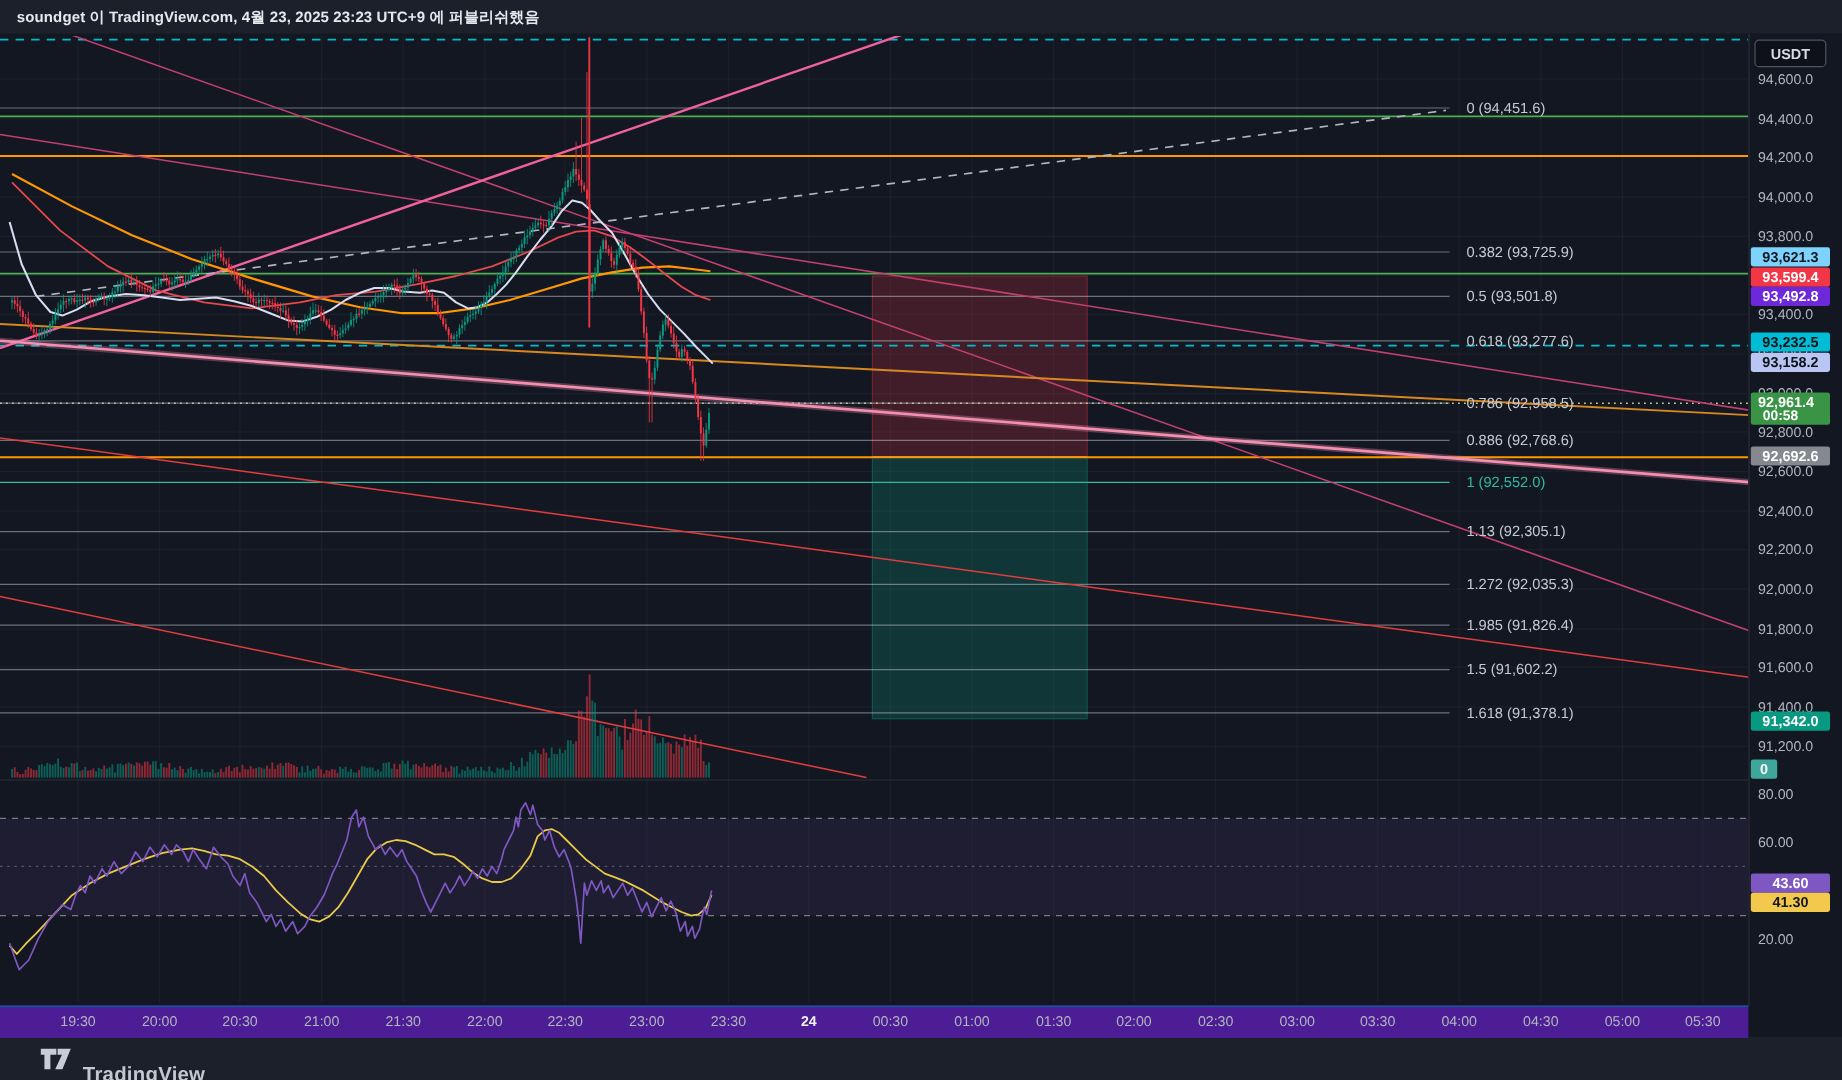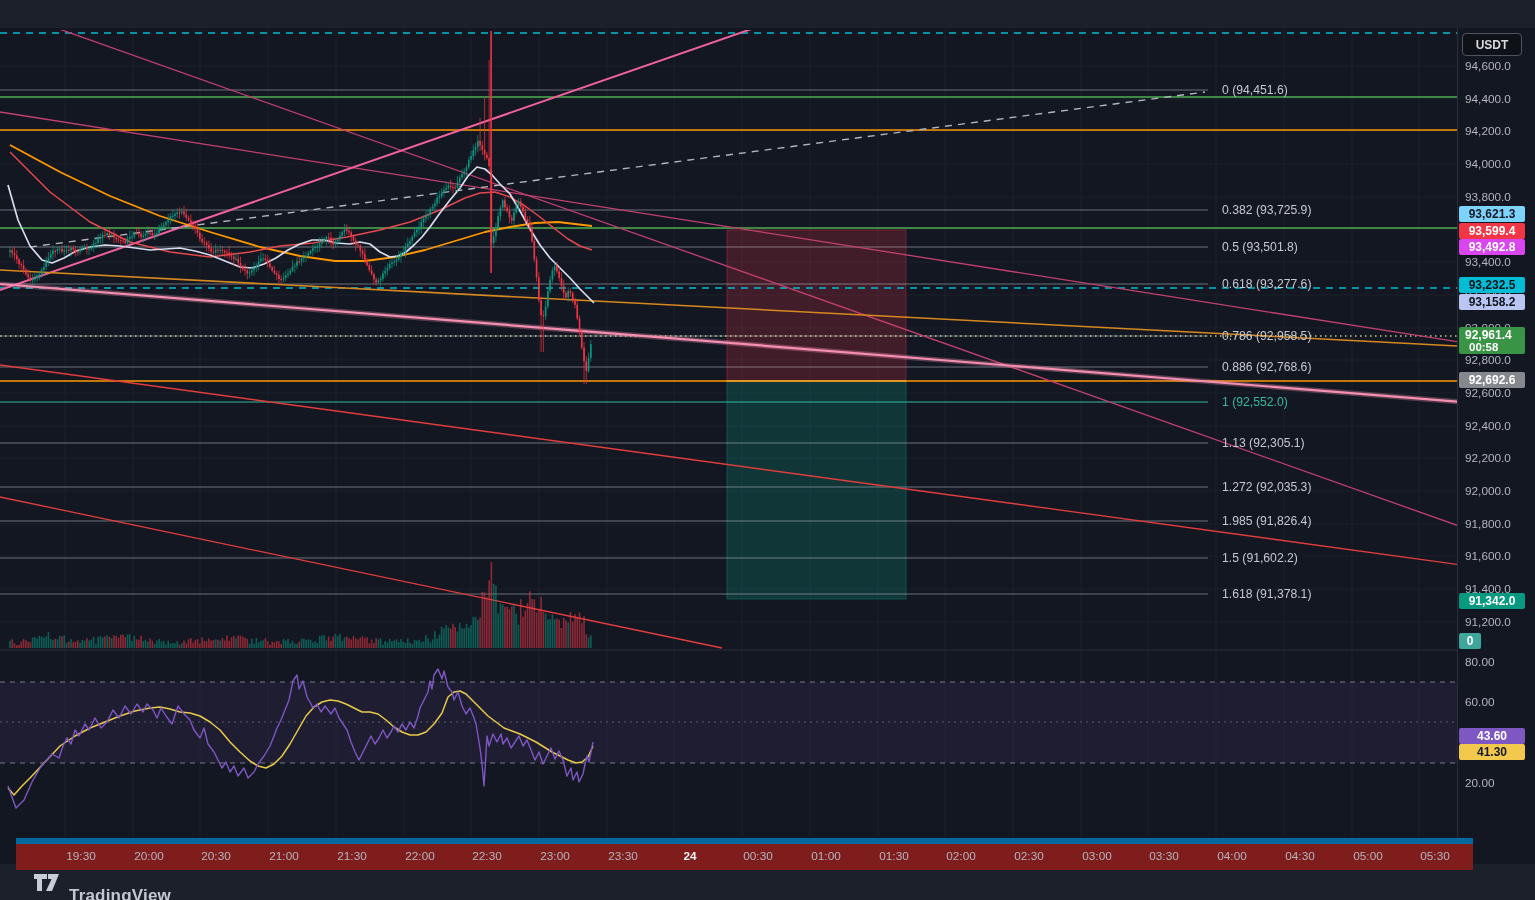--- a/index.html
+++ b/index.html
@@ -10,34 +10,37 @@
   #publish-bar span{color:#e6e8ee;font-size:12.5px;font-weight:700;margin-left:14px;letter-spacing:.1px;}
   #legend{position:absolute;left:14px;top:36px;z-index:6;font-size:12.5px;color:#d1d4dc;white-space:nowrap;}
   #legend .lbl{color:#9598a1;margin-left:7px;}
   #legend .val{color:#3fae6e;}
   #legend .chg{color:#3fae6e;margin-left:7px;}
   #right-axis{position:absolute;left:1457px;top:28px;width:78px;height:810px;border-left:1px solid #2a2e39;z-index:4;background:#131722;}
   .tick{position:absolute;left:7px;color:#b2b5be;font-size:11.8px;}
   .badge{position:absolute;left:1px;width:66px;border-radius:2px;text-align:center;font-size:12px;font-weight:700;padding:1px 0;z-index:5;}
   .badge .sub{font-weight:700;font-size:11.5px;display:block;margin-top:-1px;text-align:left;padding-left:6px;}
   #usdt-btn{position:absolute;left:4px;top:5px;width:58px;height:21px;border:1px solid #50545e;border-radius:4px;background:#0e1118;color:#d8dade;font-size:12px;font-weight:700;display:flex;align-items:center;justify-content:center;z-index:6;}
-  #time-axis{position:absolute;left:16px;top:838px;width:1457px;height:26px;border-top:6px solid #0369a1;background:#7f1d1d;z-index:4;}
+  #time-axis{position:absolute;left:0;top:838px;width:1457px;height:26px;border-top:1px solid #0369a1;background:#4c1d95;z-index:4;}
   .ttick{position:absolute;top:5px;transform:translateX(-50%);color:#b2b5be;font-size:11.8px;}
   .ttick.major{color:#eef0f4;font-weight:700;}
   #fib-layer{position:absolute;left:0;top:0;z-index:3;}
   .fib-label{position:absolute;left:1222px;transform:translateY(-50%);font-size:12.2px;color:#c6c9d1;white-space:nowrap;}
   #footer{position:absolute;left:0;top:864px;width:1535px;height:36px;z-index:5;display:flex;align-items:center;}
   #footer .logo-txt{color:#c3c7d0;font-size:17px;font-weight:700;margin-left:9px;letter-spacing:.2px;margin-top:28px;}
   #footer svg{margin-left:33px;}
 </style>
 </head>
 <body>
 
 <div id="stage">
 
+  <div id="publish-bar">
+    <span>soundget 이 TradingView.com, 4월 23, 2025 23:23 UTC+9 에 퍼블리쉬했음</span>
+  </div>
 
   <div id="chart-area"></div>
 
   <svg id="chart-svg" viewBox="0 0 1535 900">
       <defs>
         <clipPath id="pricePane">
           <rect x="0" y="30" width="1457" height="620"></rect>
         </clipPath>
         <clipPath id="rsiPane">
           <rect x="0" y="651" width="1457" height="185"></rect>
@@ -949,21 +952,21 @@
         <div class="tick" style="top: 521px;">91,600.0</div>
         <div class="tick" style="top: 554px;">91,400.0</div>
         <div class="tick" style="top: 587px;">91,200.0</div>
         <div class="tick" style="top: 627px;">80.00</div>
         <div class="tick" style="top: 667px;">60.00</div>
         <div class="tick" style="top: 748px;">20.00</div>
       </div>
     <div id="price-badges">
         <div class="badge" style="background: #7dd3fc; color: rgb(19, 23, 34); top: 177.5px;">93,621.3</div>
         <div class="badge" style="background: rgb(242, 54, 69); color: rgb(255, 255, 255); top: 194.5px;">93,599.4</div>
-        <div class="badge" style="background: #d946ef; color: rgb(255, 255, 255); top: 210.5px;">93,492.8</div>
+        <div class="badge" style="background: #6d28d9; color: rgb(255, 255, 255); top: 210.5px;">93,492.8</div>
         <div class="badge" style="background: rgb(0, 188, 212); color: rgb(16, 19, 26); top: 248.5px;">93,232.5</div>
         <div class="badge" style="background: rgb(185, 197, 242); color: rgb(16, 19, 26); top: 265.5px;">93,158.2</div>
         <div class="badge" style="background: rgb(58, 148, 70); color: rgb(255, 255, 255); top: 298.5px; text-align: left; padding-left: 6px; width: 60px;">92,961.4<span class="sub" style="padding-left: 4px;">00:58</span></div>
         <div class="badge" style="background: rgb(133, 136, 143); color: rgb(255, 255, 255); top: 343.5px;">92,692.6</div>
         <div class="badge" style="background: rgb(8, 153, 129); color: rgb(255, 255, 255); top: 564.5px;">91,342.0</div>
         <div class="badge" style="background: rgb(63, 166, 155); color: rgb(255, 255, 255); top: 604.5px; width: 22px; text-align: center;">0</div>
         <div class="badge" style="background: rgb(126, 87, 194); color: rgb(255, 255, 255); top: 699.5px;">43.60</div>
         <div class="badge" style="background: rgb(242, 201, 76); color: rgb(19, 23, 34); top: 715.5px;">41.30</div>
       </div>
   </div>

